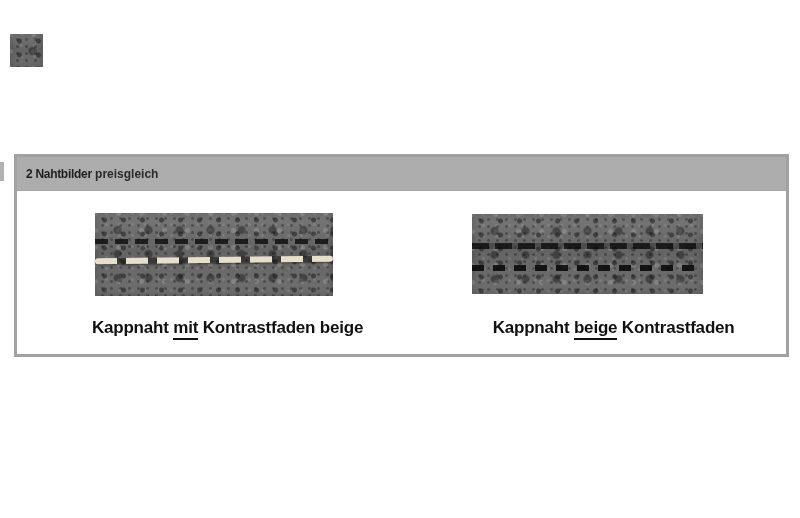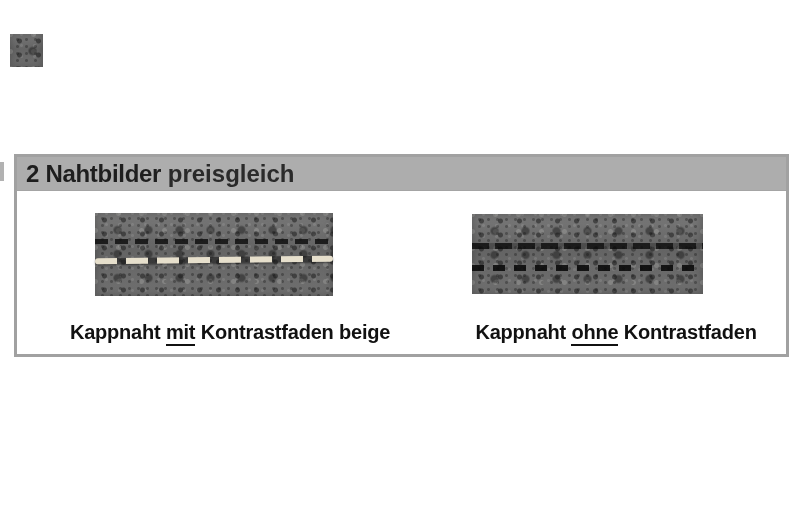--- a/index.html
+++ b/index.html
@@ -77,36 +77,36 @@
   #panel-header {
     position: absolute;
     left: 0; top: 0; right: 0;
     height: 33px;
     background: #adadad;
     border-bottom: 1px solid #a4a4a4;
     display: flex;
     align-items: center;
     padding-left: 9px;
     color: #1e1e1e;
-    font-size: 24px;
+    font-size: 12px;
     white-space: pre;
   }
   #panel-header .bold { font-weight: bold; letter-spacing: -0.3px; }
   #panel-header .regular { font-weight: bold; color: #2a2a2a; }
 
   .photo-left  { left: 78px;  top: 56px; width: 238px; height: 83px; }
   .photo-right { left: 455px; top: 57px; width: 231px; height: 80px; }
 
   .caption {
     position: absolute;
     top: 141px;
     height: 24px;
     text-align: center;
     font-weight: bold;
-    font-size: 20px;
+    font-size: 17px;
     color: #111111;
     letter-spacing: -0.2px;
     white-space: pre;
   }
   .caption-left  { left: 7px;   width: 380px; }
   .caption-right { left: 398px; width: 370px; }
   .caption .u {
     display: inline-block;
     border-bottom: 2px solid #111111;
     padding-bottom: 1px;
@@ -136,18 +136,18 @@
     <div class="fabric photo-right">
       <div class="seam seam-dark-solid" style="top:29px"></div>
       <div class="seam stitch-dark" style="top:51px"></div>
     </div>
 
     <div class="caption caption-left">
       <span>Kappnaht </span><span class="u">mit</span><span> Kontrastfaden beige</span>
     </div>
 
     <div class="caption caption-right">
-      <span>Kappnaht </span><span class="u">ohne</span><span> Kontrastfaden</span>
+      <span>Kappnaht </span><span class="u">beige</span><span> Kontrastfaden</span>
     </div>
 
   </div>
 
 </div>
 
 </body></html>

